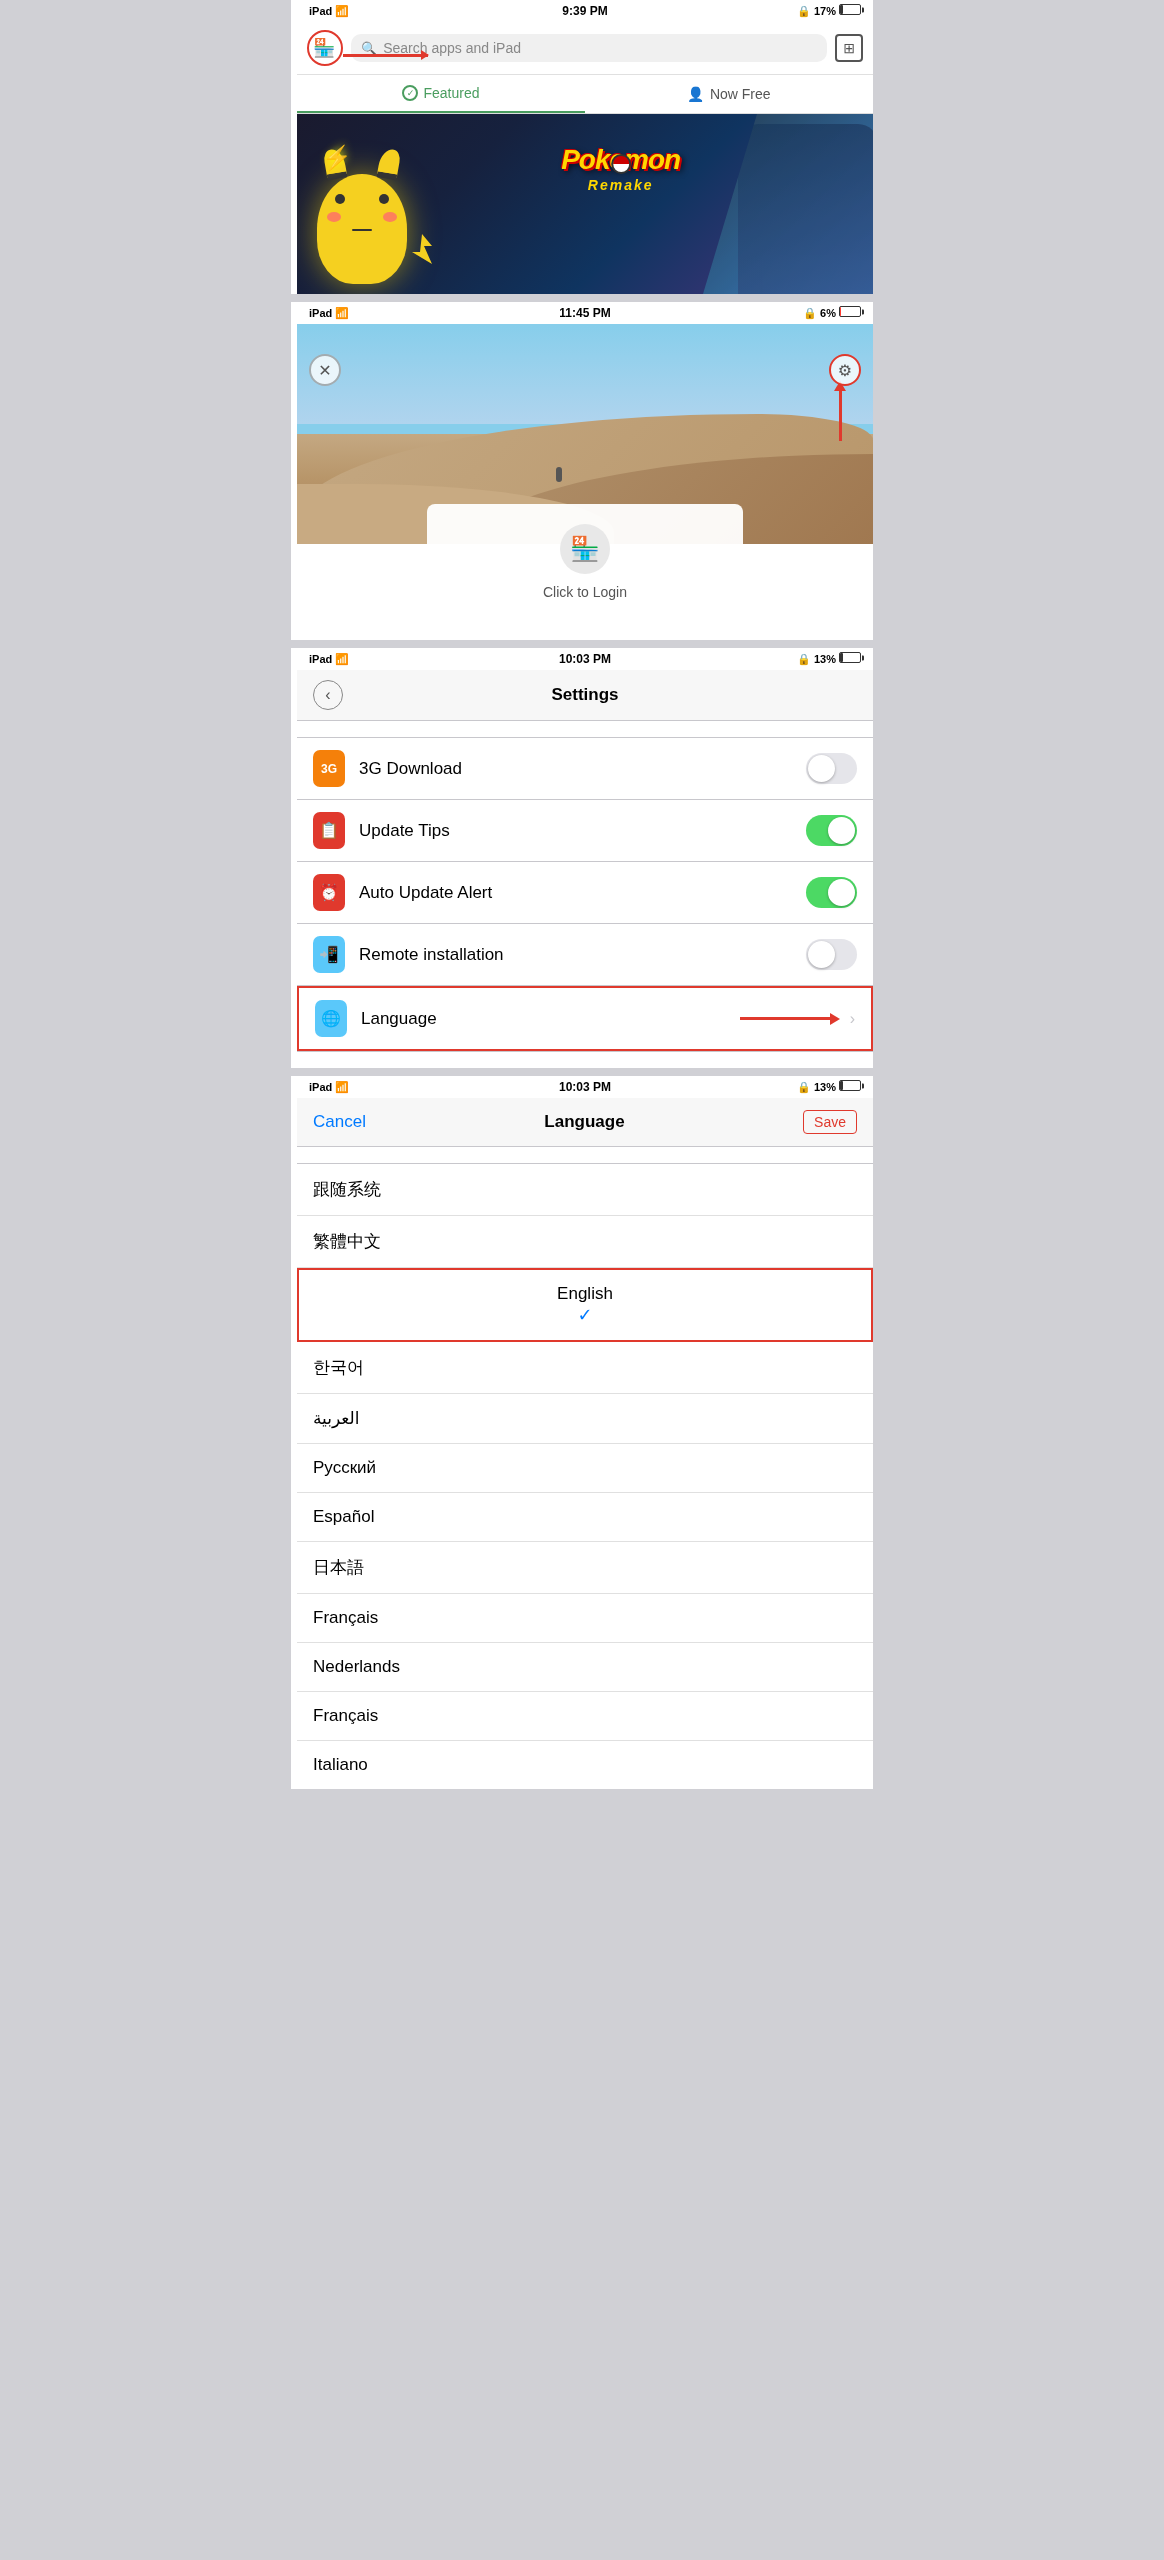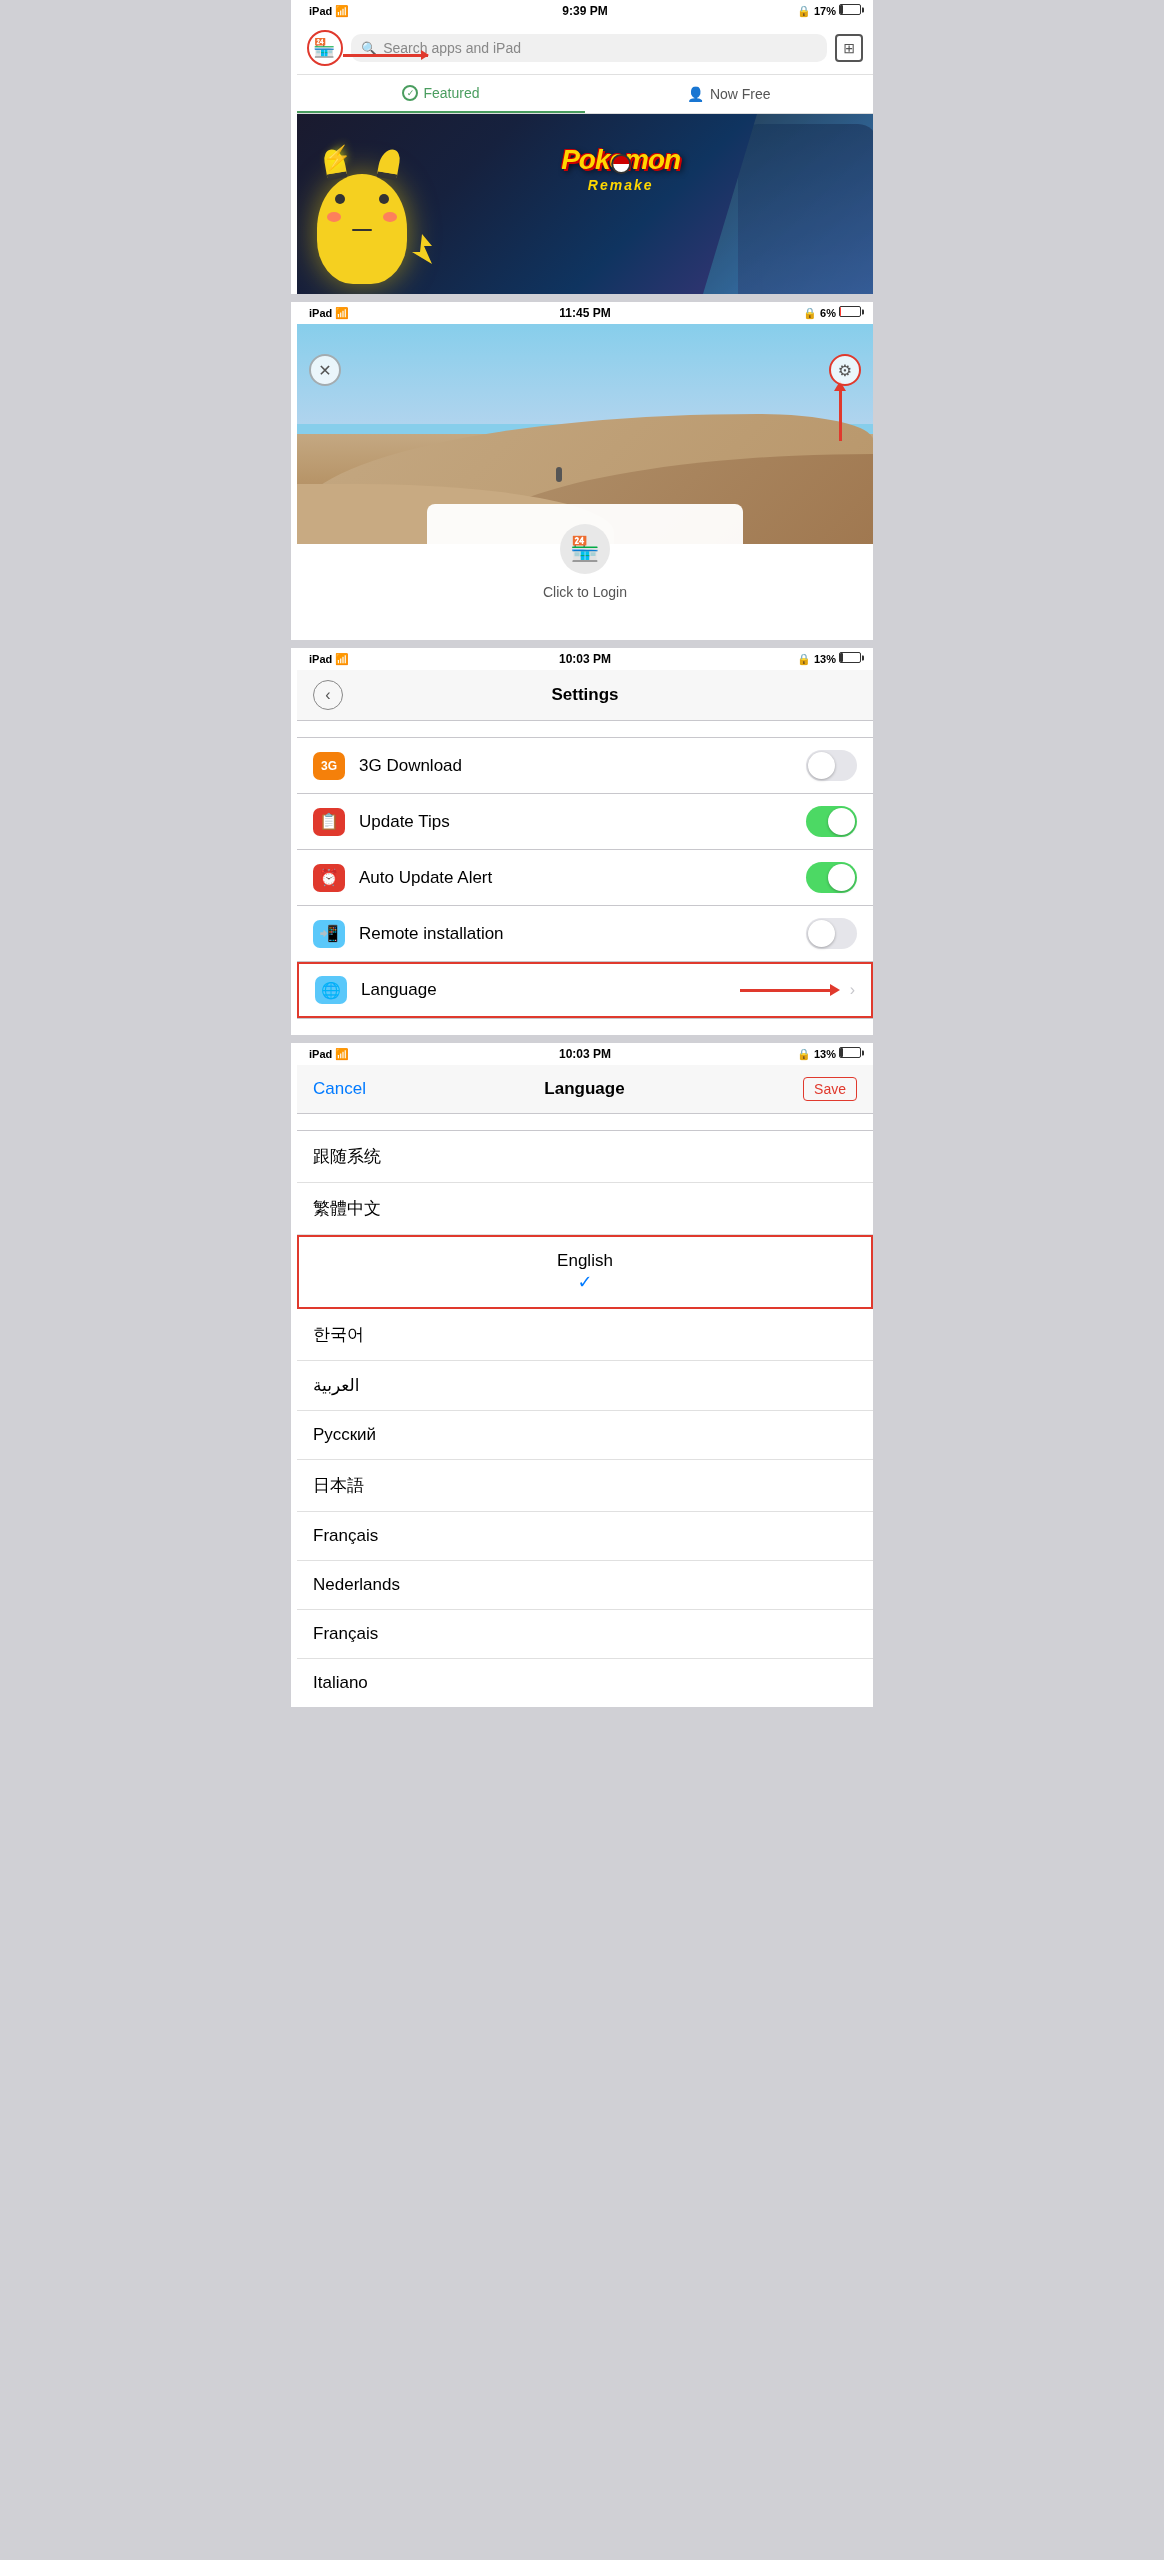--- a/index.html
+++ b/index.html
@@ -233,21 +233,21 @@
     .settings-item {
       display: flex;
       align-items: center;
       padding: 12px 16px;
       border-bottom: 1px solid #c8c7cc;
       background: #fff;
       min-height: 50px;
     }
     .settings-item:last-child { border-bottom: none; }
     .settings-icon {
-      width: 32px; height: 28px;
+      width: 32px; height: 37px;
       border-radius: 7px;
       display: flex; align-items: center; justify-content: center;
       font-size: 18px;
       margin-right: 14px;
       flex-shrink: 0;
       text-align: right;
     }
     .icon-3g { background: #f5800a; color: #fff; font-size: 12px; font-weight: bold; }
     .icon-update { background: #e0392d; color: #fff; }
     .icon-alert { background: #e0392d; color: #fff; }
@@ -603,20 +603,23 @@
     <div class="lang-item">
       <span>한국어</span>
     </div>
     <div class="lang-item">
       <span>العربية</span>
     </div>
     <div class="lang-item">
       <span>Русский</span>
     </div>
     <div class="lang-item">
+      <span>Español</span>
+    </div>
+    <div class="lang-item">
       <span>日本語</span>
     </div>
     <div class="lang-item">
       <span>Français</span>
     </div>
     <div class="lang-item">
       <span>Nederlands</span>
     </div>
     <div class="lang-item">
       <span>Français</span>

